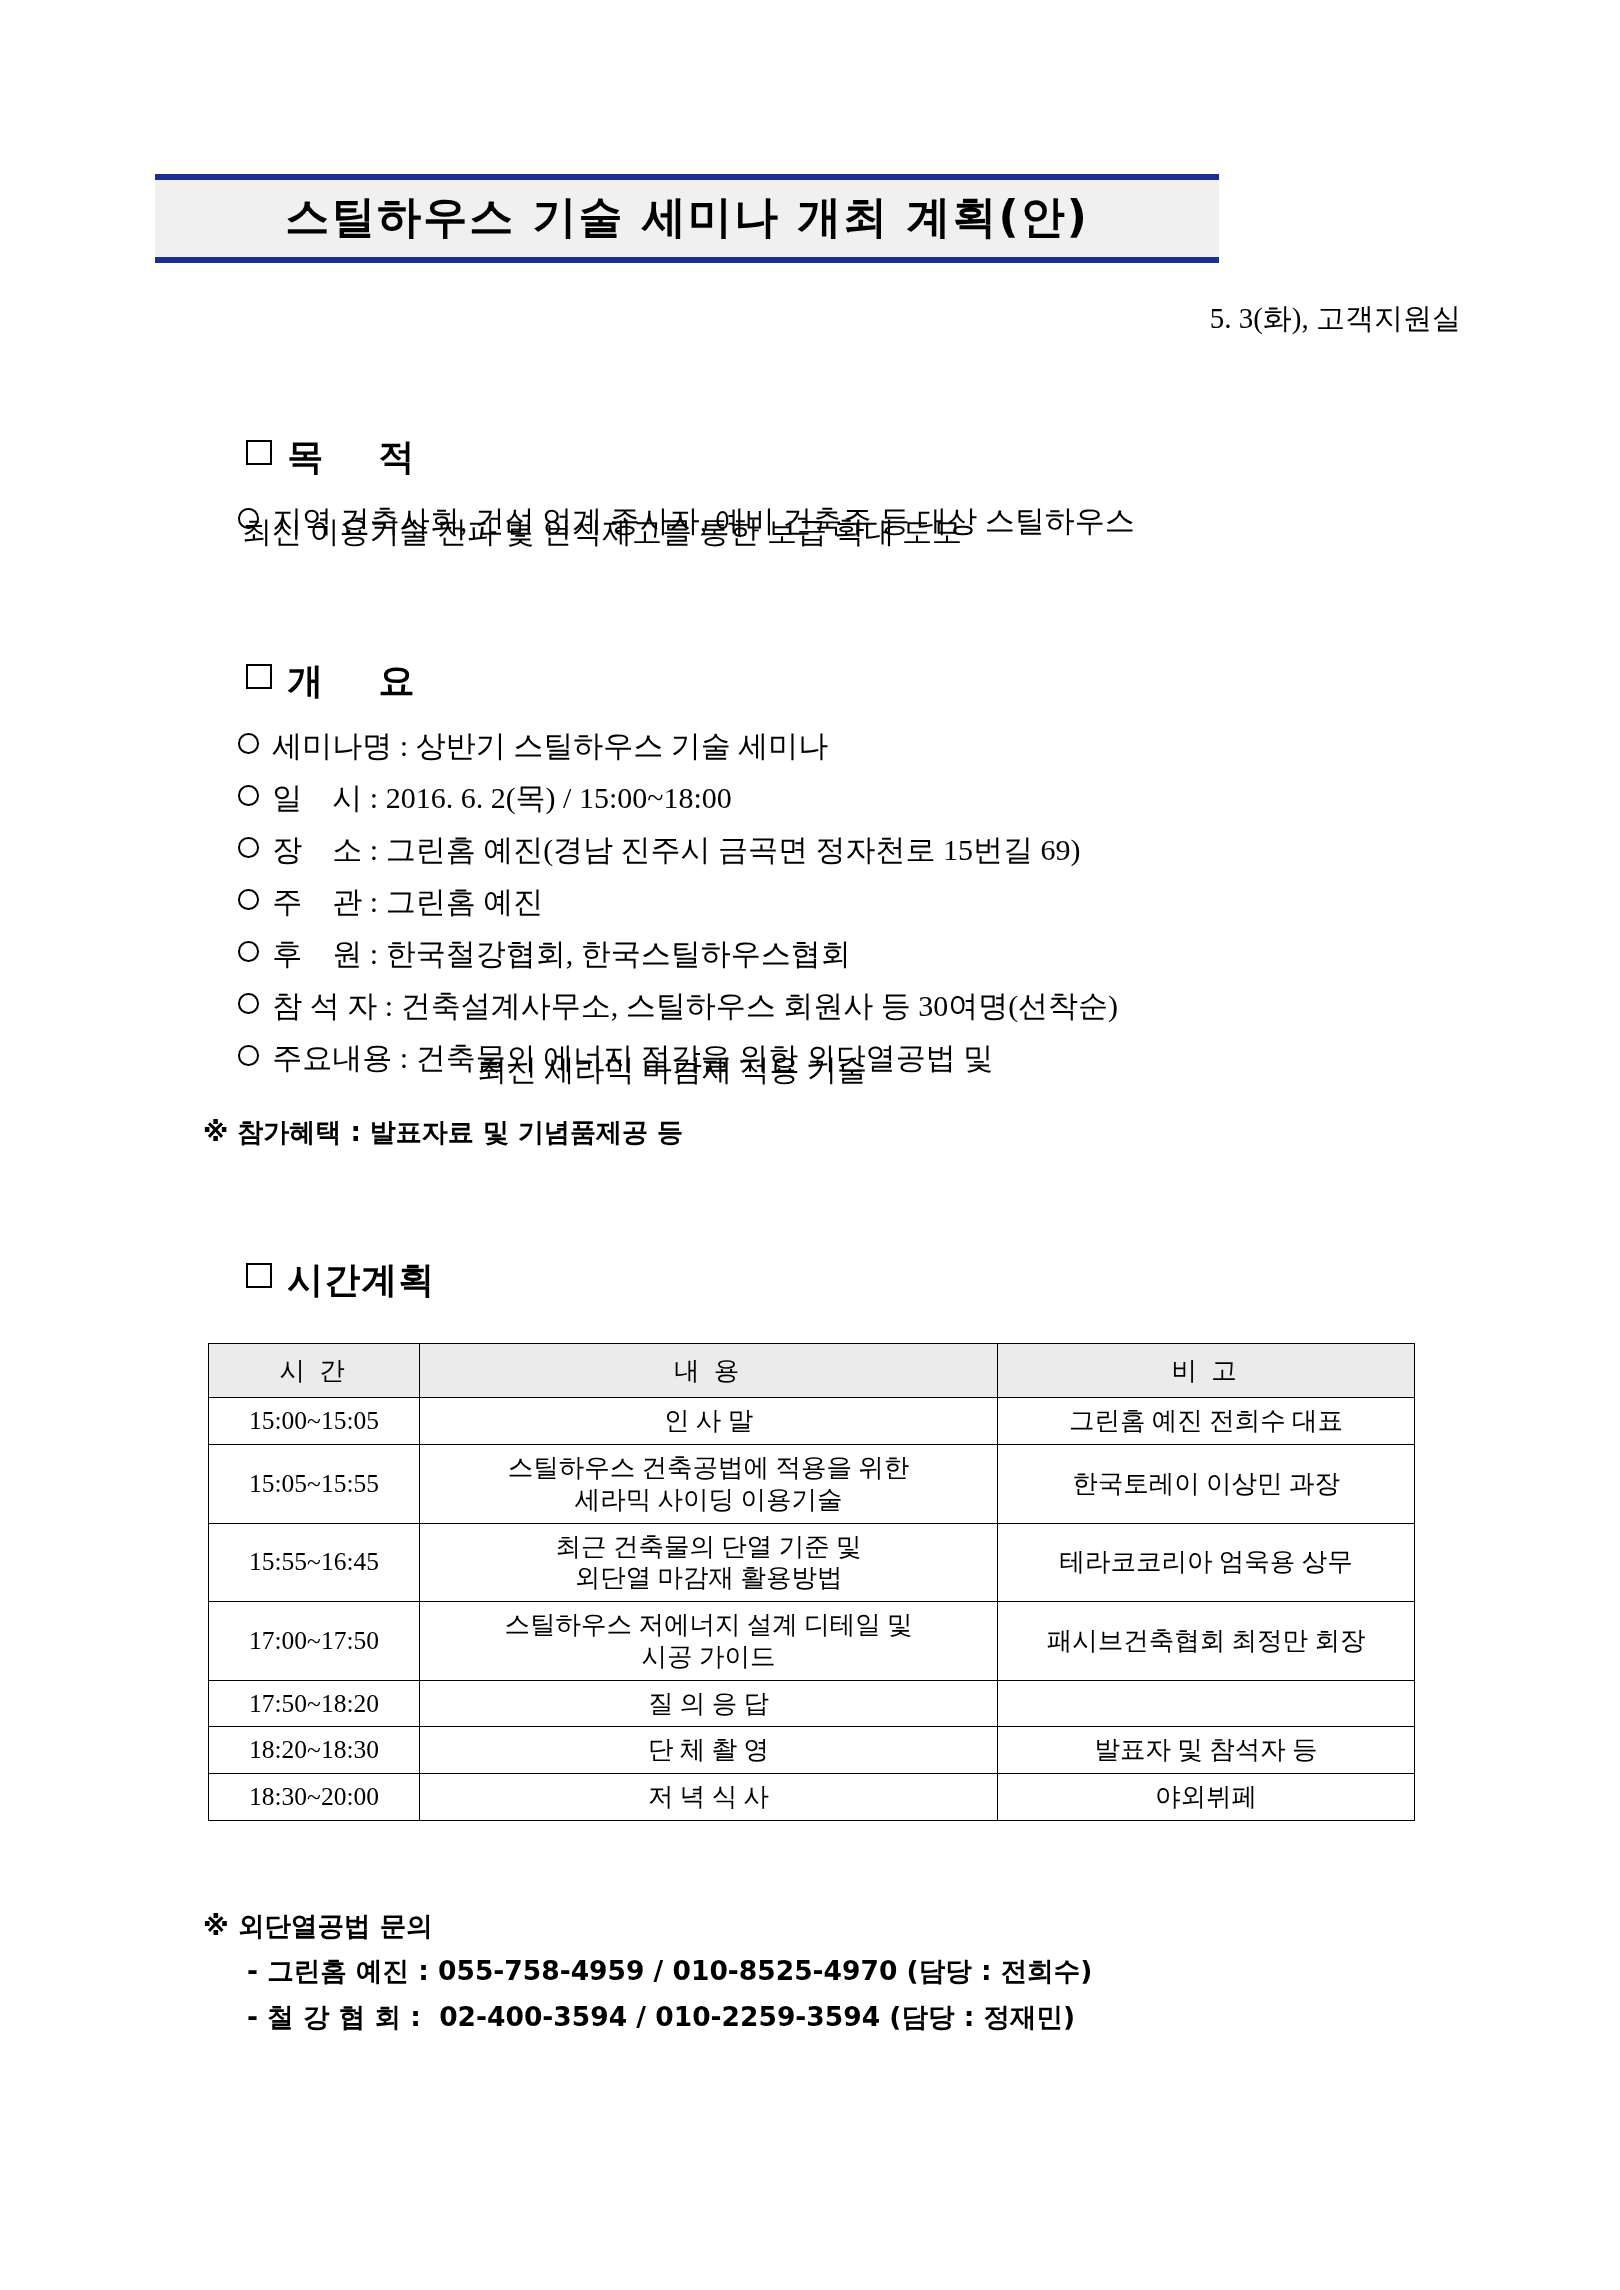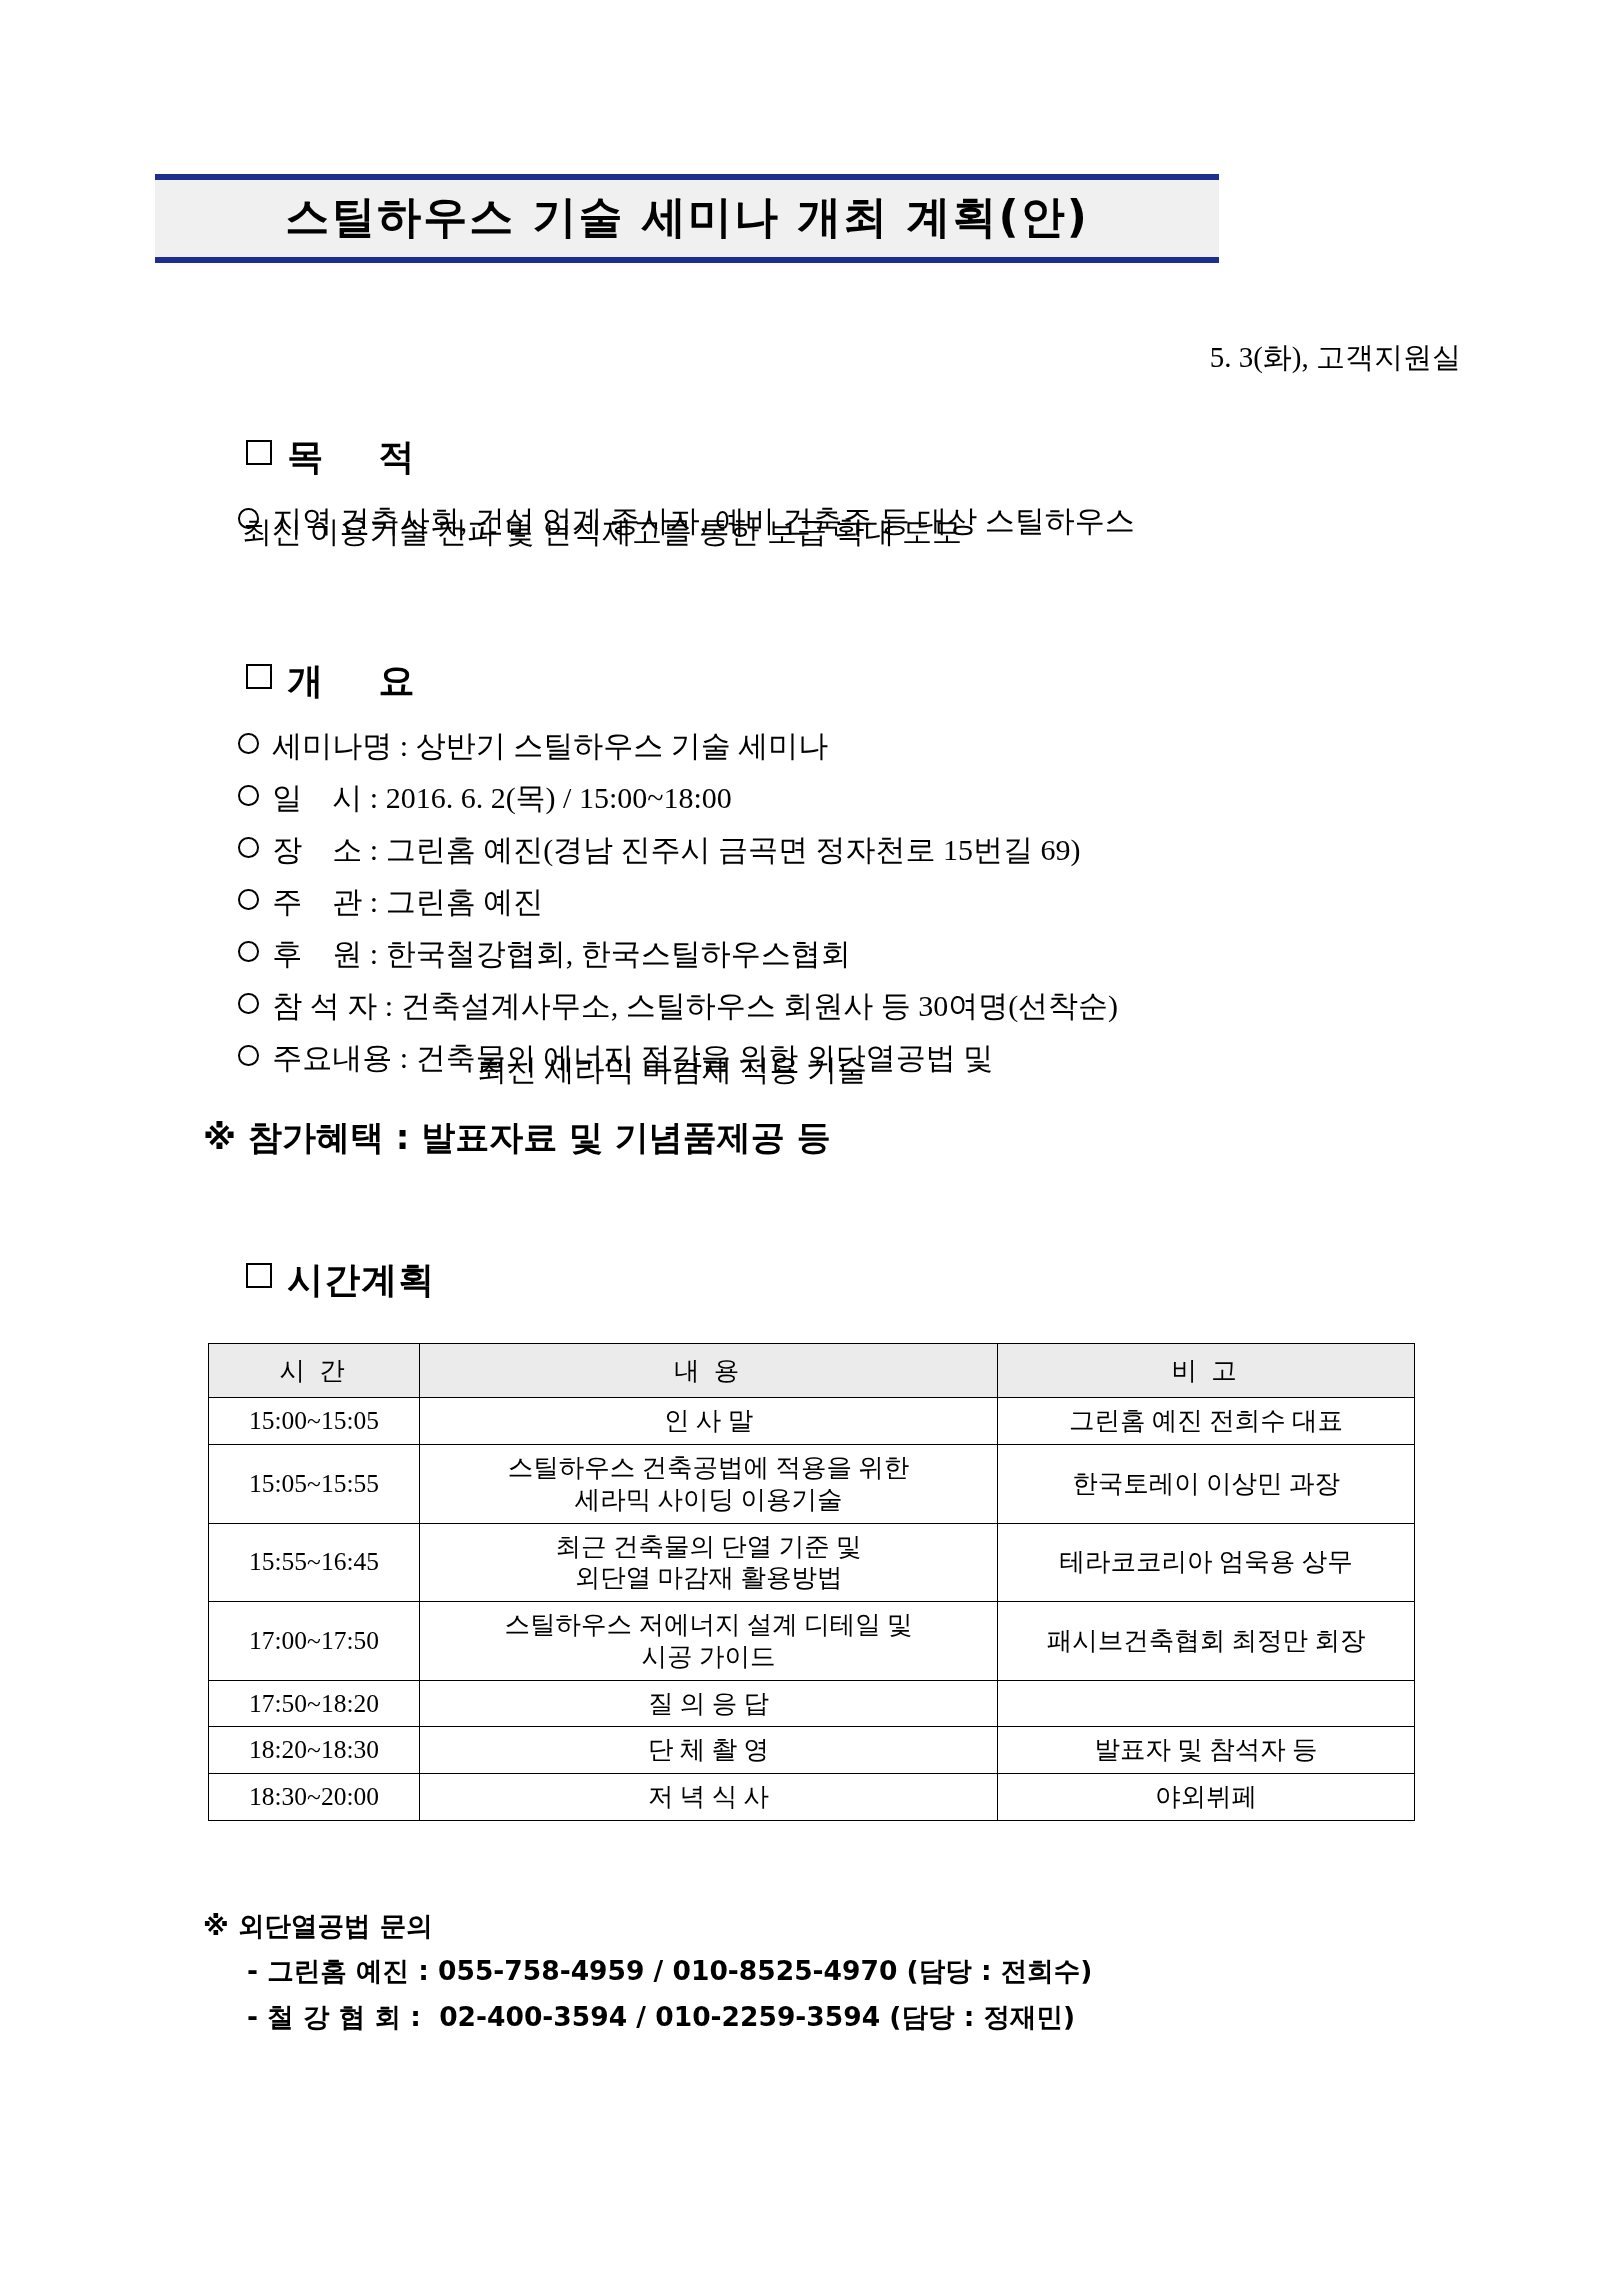--- a/index.html
+++ b/index.html
@@ -45,21 +45,20 @@
     line-height: 1.05;
   }
 
   .subtitle {
     position: absolute;
     right: 159px;
     top: 299px;
     font-size: 29px;
     font-family: "Liberation Serif", serif;
     color: #000;
-    margin-top: 39px;
   }
 
   
   .sec-head {
     position: absolute;
     font-family: "DejaVu Sans", sans-serif;
     font-weight: bold;
     font-size: 36px;
     color: #000;
     letter-spacing: 1px;
@@ -94,21 +93,21 @@
     vertical-align: 2px;
   }
   .cont-line {
     position: absolute;
     font-size: 30px;
     white-space: pre;
     font-family: "Liberation Serif", serif;
   }
   .note-line {
     position: absolute;
-    font-size: 34px;
+    font-size: 26px;
     font-family: "DejaVu Sans", sans-serif;
     font-weight: bold;
     white-space: pre;
   }
 
   
   .sched-wrap {
     position: absolute;
     left: 208px;
     top: 1343px;

